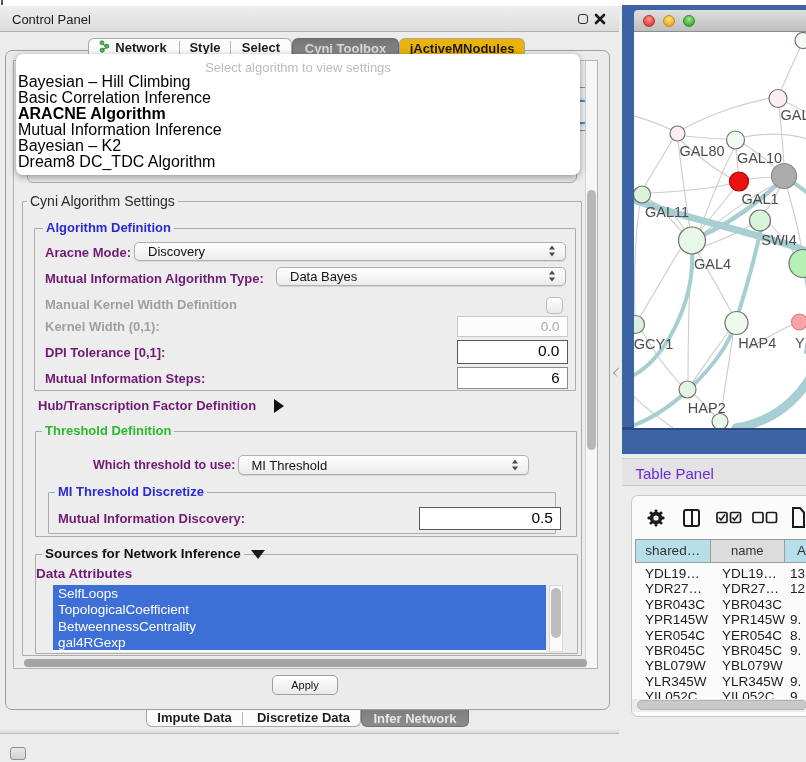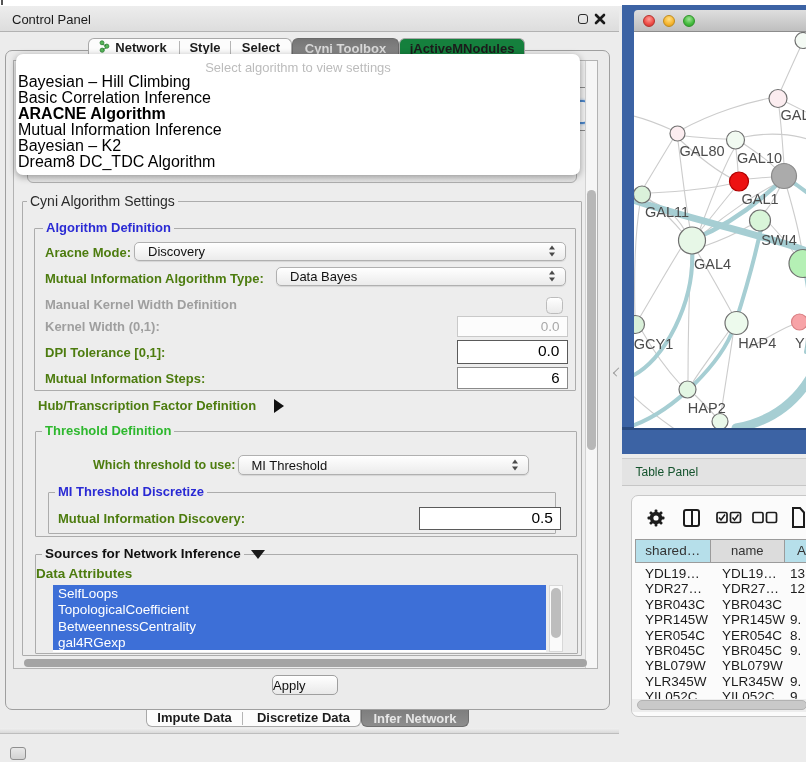--- a/index.html
+++ b/index.html
@@ -1,19 +1,19 @@
 <!DOCTYPE html>
 <html><head>
 <meta charset="utf-8">
 <style>
 *{margin:0;padding:0;box-sizing:border-box}
 html,body{width:806px;height:762px;overflow:hidden}
 body{position:relative;background:#ececec;font-family:"Liberation Sans",sans-serif;-webkit-font-smoothing:antialiased}
 .abs{position:absolute}
-.lb{position:absolute;font-weight:bold;font-size:13px;color:#4d7c0f;white-space:nowrap;transform:translateY(-50%)}
+.lb{position:absolute;font-weight:bold;font-size:13px;color:#701a75;white-space:nowrap;transform:translateY(-50%)}
 .lb.dis{color:#9f9f9f}
 .combo{position:absolute;border:1px solid #b0b0b0;border-radius:5px;background:linear-gradient(#ffffff,#ebebeb);box-shadow:0 1px 1px rgba(0,0,0,.1)}
 .combo .tx{position:absolute;left:13px;top:50%;transform:translateY(-50%);font-size:13px;color:#111;white-space:nowrap}
 .carr{position:absolute;right:9px;top:50%;transform:translateY(-50%);width:7px;height:11px}
 .carr:before,.carr:after{content:"";position:absolute;left:0;border-left:3.5px solid transparent;border-right:3.5px solid transparent}
 .carr:before{top:0;border-bottom:4.5px solid #4a4a4a}
 .carr:after{bottom:0;border-top:4.5px solid #4a4a4a}
 .tf{position:absolute;background:#fff;text-align:right;font-size:14px;color:#000;padding-right:7px;line-height:21px}
 .grp{position:absolute;border:1px solid #acacac;border-radius:1px}
 .grp .t{position:absolute;top:-9px;background:#ededed;padding:0 3px;font-size:13px;font-weight:bold;white-space:nowrap}
@@ -41,21 +41,21 @@
 <svg class="abs" style="left:99px;top:40px" width="11" height="13">
     <circle cx="3" cy="2.8" r="2" fill="#57b75a" stroke="#2c7d33" stroke-width="0.8"></circle>
     <circle cx="7.8" cy="6.2" r="2.1" fill="#57b75a" stroke="#2c7d33" stroke-width="0.8"></circle>
     <circle cx="3.2" cy="10.2" r="2.1" fill="#57b75a" stroke="#2c7d33" stroke-width="0.8"></circle>
     <path d="M3.5 4.5 L7 5.5 M7 8 L4 9.5" stroke="#2c7d33" stroke-width="0.9"></path>
   </svg>
 <div class="tab" style="left:112px;top:38px;width:58px">Network</div>
 <div class="tab" style="left:180px;top:38px;width:50px">Style</div>
 <div class="tab" style="left:231px;top:38px;width:60px">Select</div>
 <div class="tab" style="left:292px;top:38px;width:107px;background:linear-gradient(#757575,#8b8b8b);border:1px solid #6b6b6b;border-bottom:none;border-radius:6px 6px 0 0;color:#d9d9d9">Cyni Toolbox</div>
-<div class="tab" style="left:399px;top:38px;width:126px;background:#15803d;border:1px solid #a8a8a8;border-bottom:none;border-radius:6px 6px 0 0">jActiveMNodules</div>
+<div class="tab" style="left:399px;top:38px;width:126px;background:#eab308;border:1px solid #a8a8a8;border-bottom:none;border-radius:6px 6px 0 0">jActiveMNodules</div>
 
 <div class="abs" style="left:13px;top:60px;width:585px;height:609px;border:1px solid #b3b3b3;background:#ededed"></div>
 
 <div class="abs" style="left:570px;top:87px;width:25px;height:44px;border:1px solid #8a8a8a;background:#ededed"></div>
 <div class="abs" style="left:574px;top:100px;width:15px;height:24px;border:2.4px solid #4c86c8;border-radius:6px;background:#f2f2f2;box-shadow:0 0 3px #85aede"></div>
 <div class="abs" style="left:27px;top:162px;width:550px;height:21px;border:1px solid #b0b0b0;border-radius:6px;background:linear-gradient(#fff,#e4e4e4)"></div>
 
 <div class="abs" style="left:585px;top:61px;width:12px;height:607px;background:#f6f6f6;border-left:1px solid #d2d2d2"></div>
 <div class="abs" style="left:586.5px;top:190px;width:9px;height:260px;background:#b7b7b7;border-radius:5px"></div>
 
@@ -107,21 +107,21 @@
 <div class="abs" style="left:251px;top:550px;width:0;height:0;border-left:7px solid transparent;border-right:7px solid transparent;border-top:9px solid #1a1a1a"></div>
 <div class="lb" style="left:36px;top:572.5px;font-size:13.5px">Data Attributes</div>
 <div class="abs" style="left:53px;top:585px;width:493px;height:67px;background:#fff"></div>
 <div class="abs" style="left:53px;top:585px;width:493px;height:65px;background:#3d6fd7"></div>
 <div class="abs" style="left:58px;top:586px;width:300px;font-size:13.5px;color:#fff;line-height:16.4px">SelfLoops<br>TopologicalCoefficient<br>BetweennessCentrality<br>gal4RGexp</div>
 <div class="abs" style="left:548.5px;top:585px;width:14px;height:67px;background:#fafafa;border:1px solid #d8d8d8"></div>
 <div class="abs" style="left:550.5px;top:588px;width:10px;height:50px;background:#bdbdbd;border-radius:5px"></div>
 
 <div class="abs" style="left:24px;top:658.5px;width:563px;height:8px;background:#a4a4a4;border-radius:4.5px"></div>
 
-<div class="abs" style="left:272px;top:675px;width:66px;height:19.5px;border:1px solid #9f9f9f;border-radius:5px;background:linear-gradient(#fff,#e9e9e9);text-align:left;font-size:13px;line-height:19px;color:#111">Apply</div>
+<div class="abs" style="left:272px;top:675px;width:66px;height:19.5px;border:1px solid #9f9f9f;border-radius:5px;background:linear-gradient(#fff,#e9e9e9);text-align:center;font-size:11px;line-height:19px;color:#111">Apply</div>
 
 <div class="tab" style="left:146px;top:710px;width:215px;background:#fcfcfc;border:1px solid #a8a8a8;border-top:none;border-radius:0 0 6px 6px;height:17px"></div>
 <div class="abs" style="left:242px;top:712px;width:1px;height:13px;background:#b5b5b5"></div>
 <div class="tab" style="left:152px;top:709px;width:85px;height:18px;line-height:18px">Impute Data</div>
 <div class="tab" style="left:250px;top:709px;width:107px;height:18px;line-height:18px">Discretize Data</div>
 <div class="tab" style="left:361px;top:710px;width:108px;height:17px;line-height:17px;background:linear-gradient(#7e7e7e,#8d8d8d);border:1px solid #6f6f6f;border-top:none;border-radius:0 0 6px 6px;color:#e7e7e7">Infer Network</div>
 
 <div class="abs" style="left:0;top:728px;width:619px;height:6px;background:linear-gradient(#f0f0f0,#d9d9d9);border-bottom:1px solid #bdbdbd"></div>
 
 <div class="abs" style="left:615px;top:368px;width:5px;height:8px;border-left:1.5px solid #9a9a9a;border-bottom:1.5px solid #9a9a9a;transform:rotate(45deg)"></div>
@@ -210,21 +210,21 @@
 <text x="145" y="213" text-anchor="middle">SWI4</text>
 <text x="78.6" y="236.5" text-anchor="middle">GAL4</text>
 <text x="19.5" y="316.5" text-anchor="middle">GCY1</text>
 <text x="123.3" y="315.5" text-anchor="middle">HAP4</text>
 <text x="161" y="315.5">YM</text>
 <text x="72.8" y="380.5" text-anchor="middle">HAP2</text>
 </g>
 </svg>
 
 <div class="abs" style="left:622px;top:457.5px;width:184px;height:28.5px;background:#e3e3e3;border-top:1px solid #cdcdcd;border-bottom:1px solid #c6c6c6"></div>
-<div class="abs" style="left:635.5px;top:465px;font-size:12px;color:#14532d">Table Panel</div>
+<div class="abs" style="left:635.5px;top:465px;font-size:15px;color:#6d28d9">Table Panel</div>
 
 <div class="abs" style="left:630.5px;top:494.5px;width:182px;height:222px;background:#fbfbfb;border:1px solid #c8c8c8;border-radius:7px"></div>
 
 <svg class="abs" style="left:646px;top:508px" width="20" height="20" viewBox="0 0 20 20">
     <g fill="#1c1c1c">
       <circle cx="10" cy="10" r="6.2"></circle>
       <rect x="8.6" y="1.5" width="2.8" height="4" rx="1"></rect>
       <rect x="8.6" y="14.5" width="2.8" height="4" rx="1"></rect>
       <rect x="1.5" y="8.6" width="4" height="2.8" rx="1"></rect>
       <rect x="14.5" y="8.6" width="4" height="2.8" rx="1"></rect>

